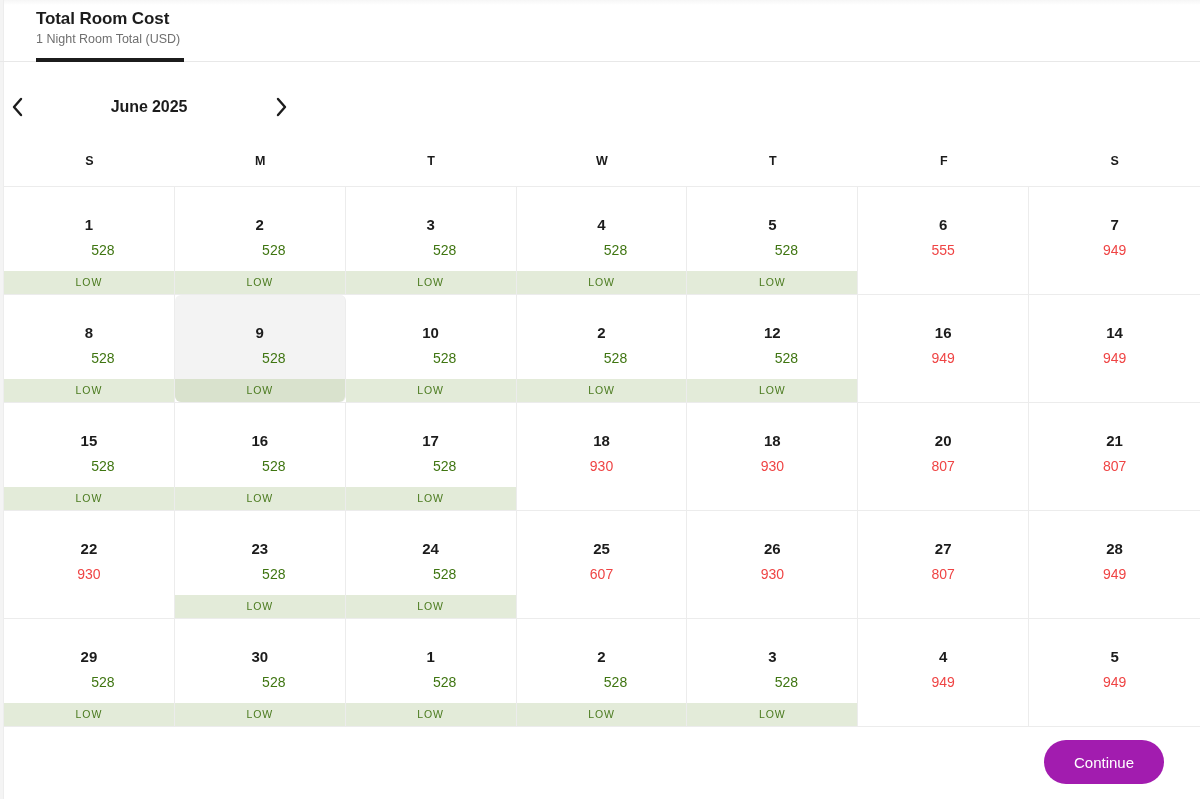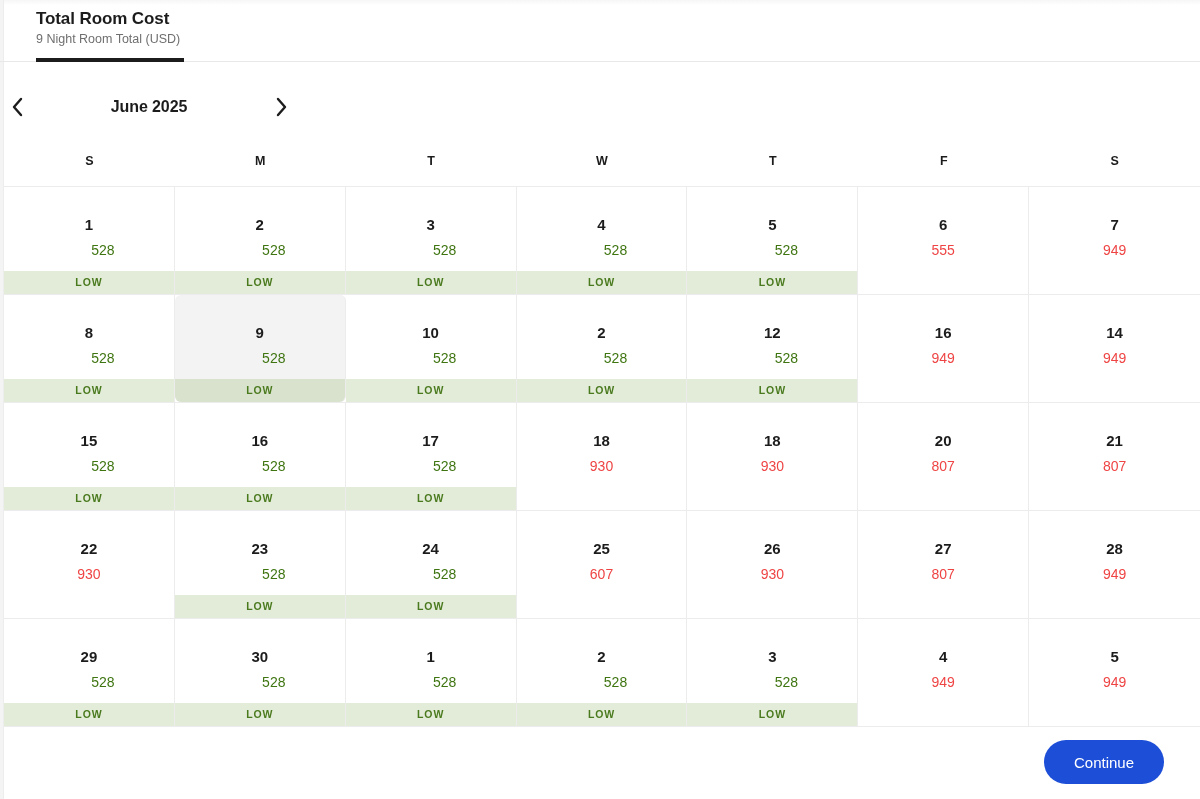--- a/index.html
+++ b/index.html
@@ -154,21 +154,21 @@
     color: #ef4444;
   }
   .day-price.low { color: #3f7511; margin-left: 28px; }
   .badge {
     position: absolute;
     left: 0; right: 0; bottom: 0;
     height: 23px;
     line-height: 23px;
     text-align: center;
     font-size: 10.5px;
-    font-weight: bold;
+    font-weight: normal;
     letter-spacing: 0.9px;
     color: #4a7a1e;
     background: #e3ebd9;
   }
   .day.selected .badge {
     background: #d9e2cd;
     border-bottom-left-radius: 6px;
     border-bottom-right-radius: 6px;
   }
 
@@ -182,38 +182,38 @@
     align-items: center;
     justify-content: flex-end;
     padding-right: 36px;
   }
   .continue-btn {
     min-width: 120px;
     height: 44px;
     padding: 0 30px;
     border: none;
     border-radius: 24px;
-    background: #1d4ed8;
+    background: #a21caf;
     color: #ffffff;
     font-family: "Liberation Sans", sans-serif;
     font-size: 15px;
     cursor: pointer;
   }
 </style>
 </head>
 <body>
 
 <div id="app">
 
   <div class="top-fade"></div>
   <div class="left-rail"></div>
 
   <div class="header">
     <div class="header-title">Total Room Cost</div>
-    <div class="header-sub">9 Night Room Total (USD)</div>
+    <div class="header-sub">1 Night Room Total (USD)</div>
   </div>
   <div class="tab-rule"></div>
   <div class="tab-underline"></div>
 
   <div class="month-nav">
     <button class="nav-btn">
       <span>
         <svg width="13" height="20" viewBox="0 0 13 20" fill="none" aria-hidden="true">
           <path d="M10 2L3 10L10 18" stroke="#1c1c1c" stroke-width="2.4" stroke-linecap="round" stroke-linejoin="round"></path>
         </svg>

